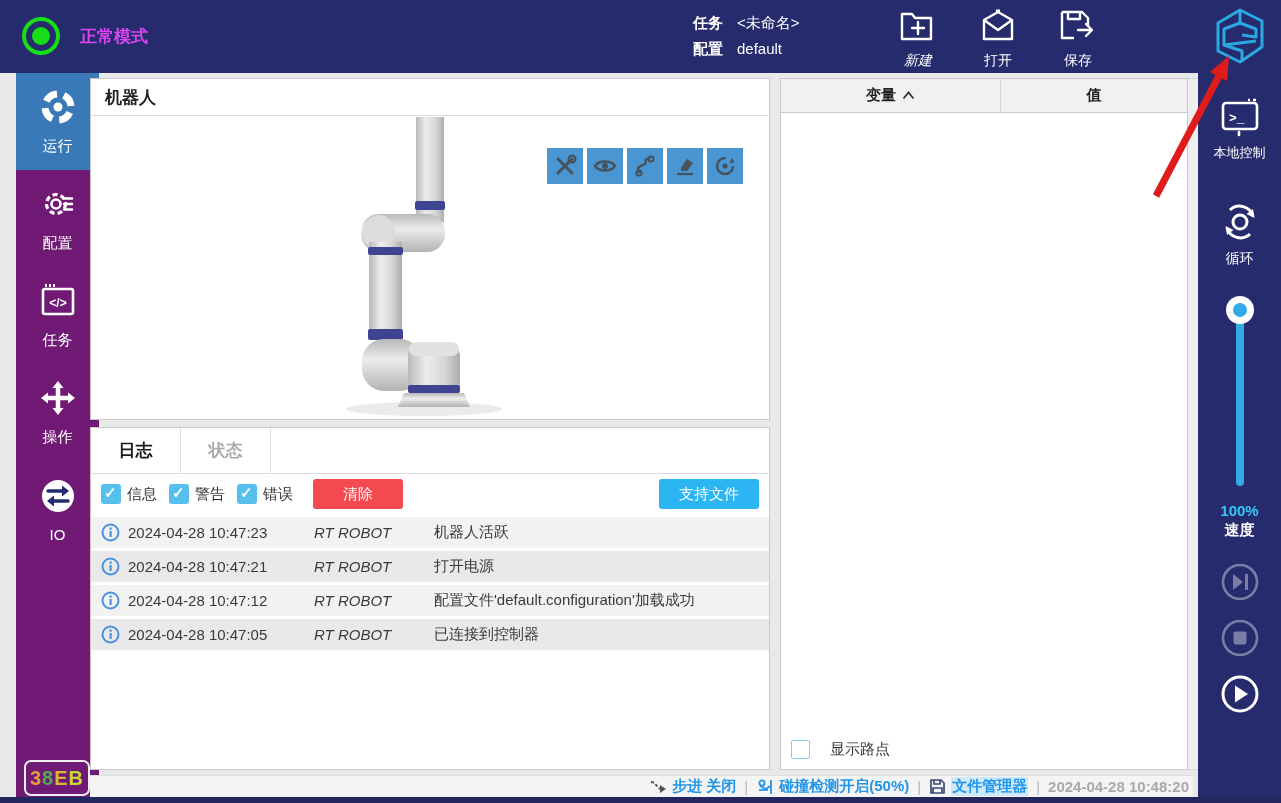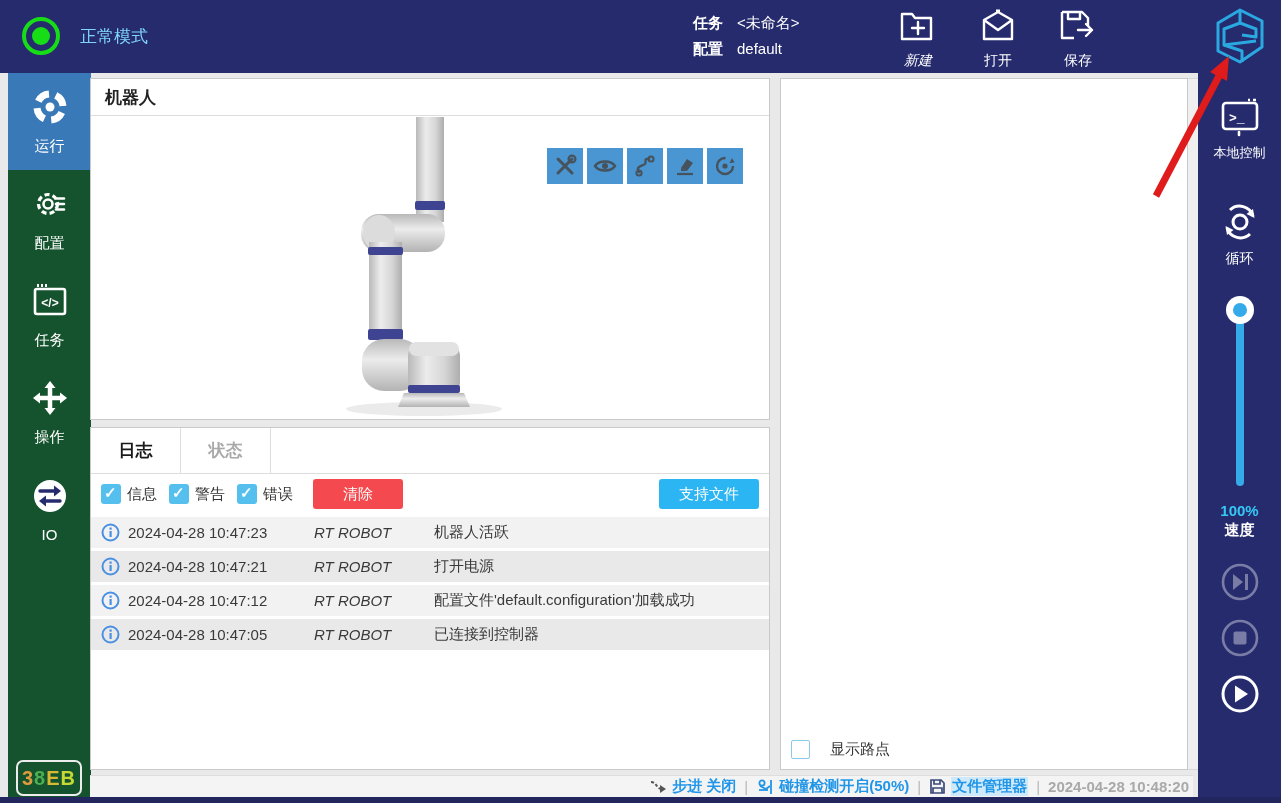--- a/index.html
+++ b/index.html
@@ -7,32 +7,32 @@
   body {
     position:relative; overflow:hidden;
     background:#e9e9e9;
     font-family:"Liberation Sans", sans-serif;
     -webkit-font-smoothing:antialiased;
   }
   
   .topbar { position:absolute; left:0; top:0; width:1281px; height:73px; background:#262b6e; }
   .status-ring { position:absolute; left:22px; top:17px; width:38px; height:38px; border:4px solid #17dd17; border-radius:50%; }
   .status-ring .dot { position:absolute; left:50%; top:50%; width:18px; height:18px; margin:-9px 0 0 -9px; background:#17dd17; border-radius:50%; }
-  .mode-label { position:absolute; left:80px; top:0; height:73px; display:flex; align-items:center; color:#7dd3fc; font-size:17px; font-weight:normal; }
+  .mode-label { position:absolute; left:80px; top:0; height:73px; display:flex; align-items:center; color:#d946ef; font-size:17px; font-weight:bold; }
   .task-config { position:absolute; left:693px; top:10px; color:#fff; font-size:15px; line-height:26px; }
   .task-config .row { display:flex; gap:14px; }
   .task-config .lbl { font-weight:bold; }
   .tb-action { position:absolute; top:8px; width:66px; height:62px; display:flex; flex-direction:column; align-items:center; justify-content:space-between; color:#fff; cursor:pointer; }
   .tb-action .alabel { font-size:14px; }
   .tb-new  { left:885px;font-style:italic; }
   .tb-open { left:965px; }
   .tb-save { left:1045px; }
   .brand { position:absolute; left:1212px; top:7px; width:56px; height:58px; }
   
-  .sidebar { position:absolute; left:8px; top:73px; width:83px; height:730px; background:#14532d; }
+  .sidebar { position:absolute; left:16px; top:73px; width:83px; height:730px; background:#701a75; }
   .side-item { width:83px; height:97px; display:flex; flex-direction:column; align-items:center; justify-content:center; gap:7px; color:#fff; font-size:15px; cursor:pointer; }
   .side-item.active { background:#3a79b8; }
   .badge { position:absolute; left:8px; bottom:7px; width:66px; height:36px; border:2px solid #ededed; border-radius:7px; display:flex; align-items:center; justify-content:center; font-size:20px; font-weight:bold; letter-spacing:1px; }
   .badge .c0 { color:#e09b3d; } .badge .c1 { color:#4caf50; } .badge .c2 { color:#d8b832; } .badge .c3 { color:#c5d836; }
   
   .robot-panel { position:absolute; left:90px; top:78px; width:680px; height:342px; background:#fff; border:1px solid #c9c9c9; }
   .robot-title { height:37px; display:flex; align-items:center; padding-left:14px; font-size:17px; font-weight:bold; color:#222; border-bottom:1px solid #ddd; }
   .view-toolbar { position:absolute; left:456px; top:69px; display:flex; gap:4px; }
   .vt-btn { width:36px; height:36px; background:#4a96d2; display:flex; align-items:center; justify-content:center; cursor:pointer; }
   .zoomctl { position:absolute; left:710px; top:120px; width:32px; display:flex; flex-direction:column; align-items:center; }
@@ -379,20 +379,31 @@
           <rect x="8.5" y="4.5" width="2.2" height="2.2" fill="#4a90e2"></rect>
         </svg>
       <span class="ltime">2024-04-28 10:47:05</span>
       <span class="lsrc">RT ROBOT</span>
       <span class="lmsg">已连接到控制器</span>
     </div>
   </div>
 </div>
 
 <div class="vars-panel">
+  <div class="vars-head">
+    <div class="vh-cell vh-var">
+      <span>变量</span>
+      <svg width="13" height="9" viewBox="0 0 13 9">
+          <path d="M1.5 7.5 L6.5 1.5 L11.5 7.5" fill="none" stroke="#333" stroke-width="1.8"></path>
+        </svg>
+    </div>
+    <div class="vh-cell vh-val">
+      <span>值</span>
+    </div>
+  </div>
   <div class="waypoints">
     <span class="cb-empty"></span>
     <span>显示路点</span>
   </div>
 </div>
 <div class="vars-scroll"></div>
 
 <div class="rsidebar">
   <div class="ritem r-local">
     <svg width="46" height="40" viewBox="0 0 46 40">

